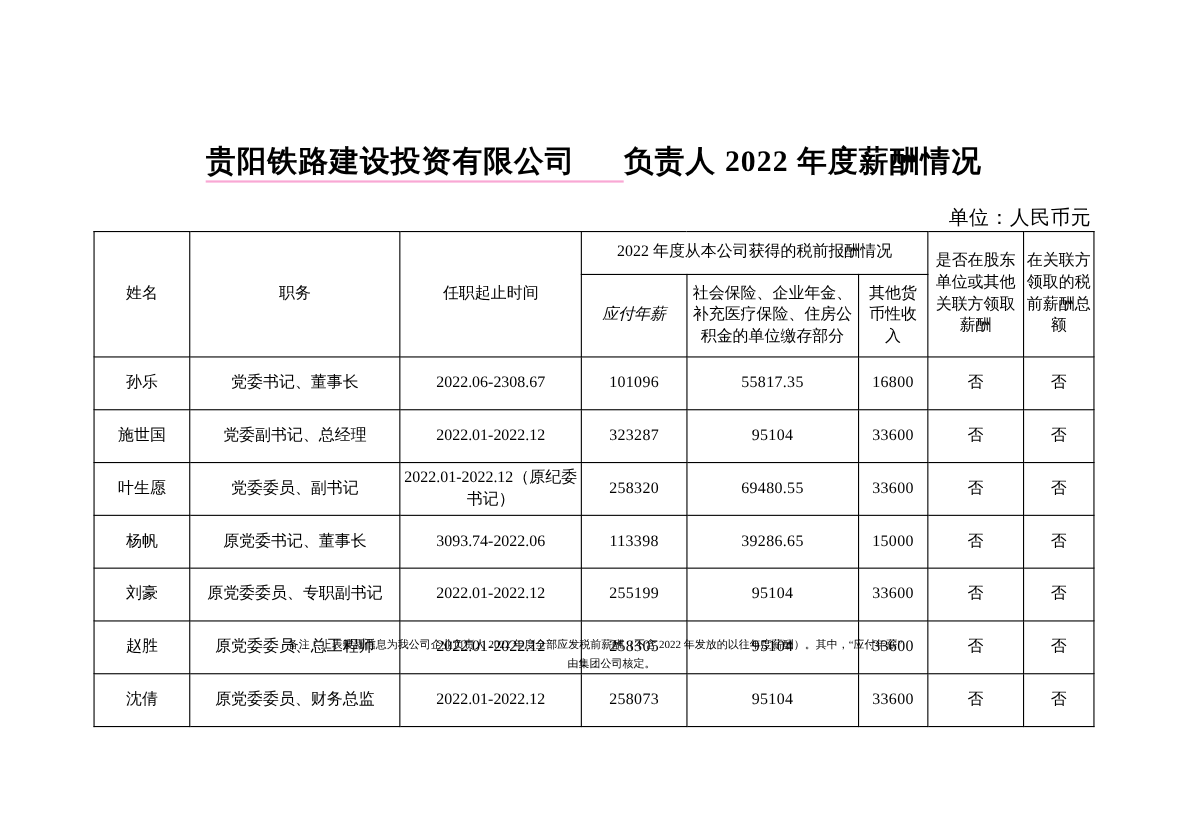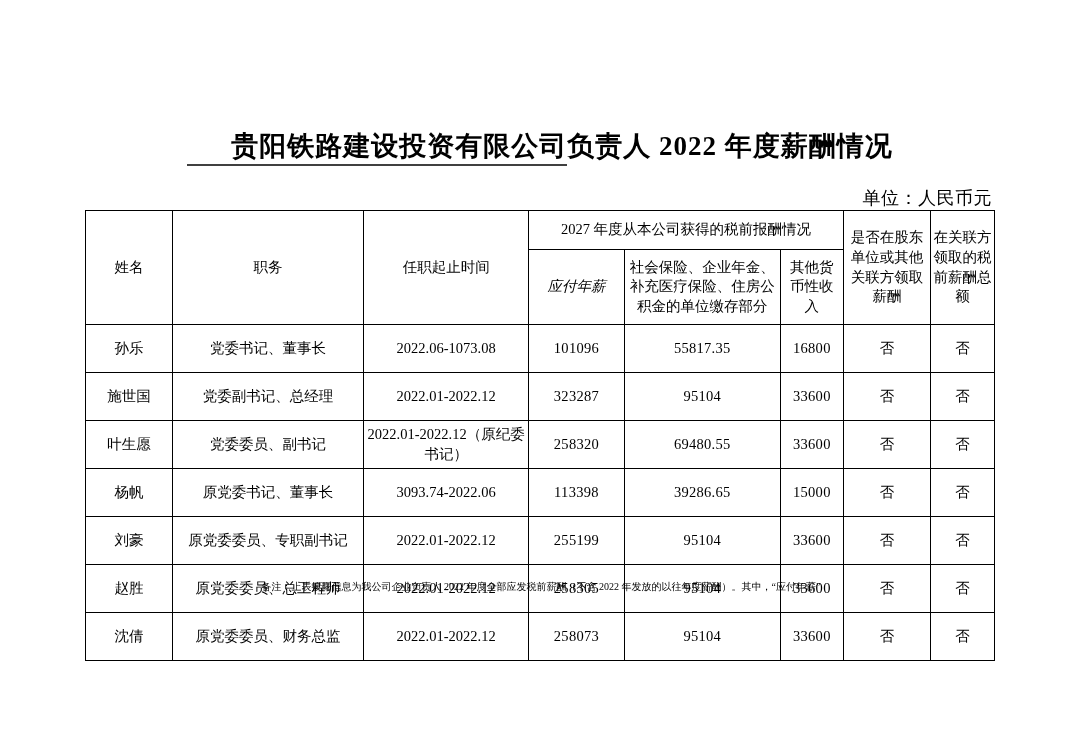--- a/index.html
+++ b/index.html
@@ -30,23 +30,23 @@
   }
   .title {
     display: inline-block;
     font-size: 27px;
     font-weight: bold;
     letter-spacing: 1px;
     white-space: nowrap;
   }
   .title .blank {
     display: inline-block;
-    border-bottom: 2px solid #404040;
+    border-bottom: 2px solid #f9a8d4;
     width: 380px;
-    text-align: right;
+    text-align: left;
     vertical-align: baseline;
   }
   .unit-line {
     position: absolute;
     right: 88px;
     top: 186px;
     font-size: 18px;
     letter-spacing: 0.5px;
   }
   table.main {
@@ -111,35 +111,35 @@
       <col class="h-insur">
       <col class="h-other">
       <col class="h-share">
       <col class="h-rel">
     </colgroup>
     <thead>
       <tr>
         <th rowspan="2">姓名</th>
         <th rowspan="2">职务</th>
         <th rowspan="2">任职起止时间</th>
-        <th colspan="3" style="height:34px;">2027 年度从本公司获得的税前报酬情况</th>
+        <th colspan="3" style="height:34px;">2022 年度从本公司获得的税前报酬情况</th>
         <th rowspan="2">是否在股东单位或其他关联方领取薪酬</th>
         <th rowspan="2">在关联方领取的税前薪酬总额</th>
       </tr>
       <tr>
         <th style="height:70px;font-style:italic;">应付年薪</th>
         <th>社会保险、企业年金、补充医疗保险、住房公积金的单位缴存部分</th>
         <th>其他货币性收入</th>
       </tr>
     </thead>
     <tbody>
       <tr>
         <td class="row-name">孙乐</td>
         <td>党委书记、董事长</td>
-        <td>2022.06-1073.08</td>
+        <td>2022.06-2308.67</td>
         <td class="num">101096</td>
         <td class="num">55817.35</td>
         <td class="num">16800</td>
         <td>否</td>
         <td>否</td>
       </tr>
       <tr>
         <td class="row-name">施世国</td>
         <td>党委副书记、总经理</td>
         <td>2022.01-2022.12</td>
@@ -197,15 +197,16 @@
         <td class="num">95104</td>
         <td class="num">33600</td>
         <td>否</td>
         <td>否</td>
       </tr>
     </tbody>
   </table>
 
   <div class="note">
     <span class="note-body">备注：上表披露信息为我公司企业负责人 2022 年度全部应发税前薪酬（不含 2022 年发放的以往年度薪酬）。其中，“应付年薪”</span>
+    <span class="note-second">由集团公司核定。</span>
   </div>
 
 </div>
 
 </body></html>

